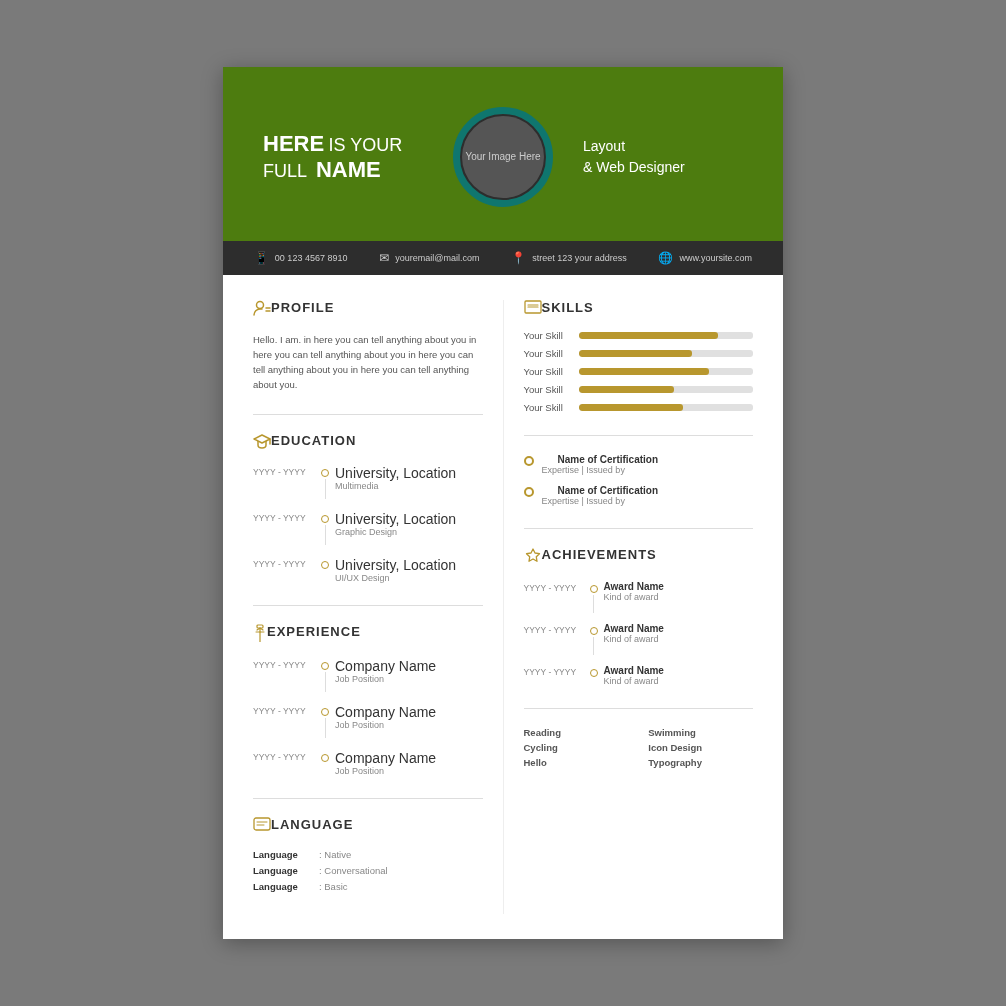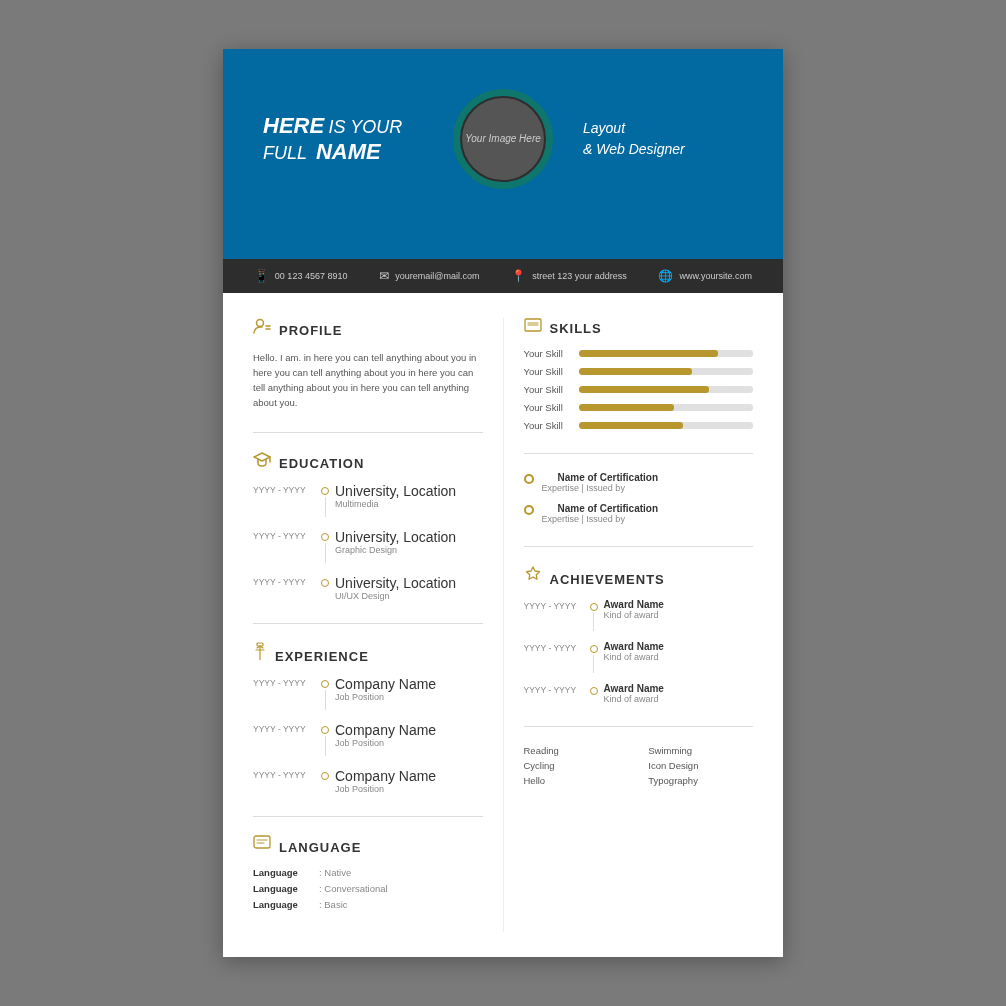--- a/index.html
+++ b/index.html
@@ -11,27 +11,26 @@
       min-height: 1006px;
       font-family: Arial, sans-serif;
     }
     .resume-wrapper {
       width: 560px;
       background: #fff;
       box-shadow: 0 4px 20px rgba(0,0,0,0.3);
     }
     
     .header {
-      background-color: #0369a1;
-      padding: 40px 40px 70px 40px;
+      background-color: #4d7c0f;
+      padding: 40px 40px 34px 40px;
       position: relative;
       display: flex;
       align-items: center;
       gap: 30px;
-      font-style: italic;
     }
     .header-name {
       color: #fff;
       flex: 1;
     }
     .header-name .here {
       font-weight: 900;
       font-size: 22px;
     }
     .header-name .is-your {
@@ -113,22 +112,21 @@
     .right-col {
       flex: 1;
       padding-left: 20px;
     }
     
     .section {
       margin-bottom: 22px;
     }
     .section-title {
       display: flex;
-      align-items: flex-end;
-      gap: 8px;
+      align-items: flex-start;
       font-size: 13px;
       font-weight: 700;
       color: #333;
       letter-spacing: 1px;
       margin-bottom: 12px;
       text-transform: uppercase;
     }
     .section-icon {
       color: #b8972e;
       font-size: 16px;
@@ -300,20 +298,21 @@
     }
     
     .hobbies-grid {
       display: grid;
       grid-template-columns: 1fr 1fr;
       gap: 4px 20px;
     }
     .hobby-item {
       font-size: 9.5px;
       color: #555;
+      font-weight: bold;
     }
   </style>
 </head>
 <body>
 
 <div class="resume-wrapper">
 
   <div class="header">
     <div class="header-name">
       <span class="name-line1">

